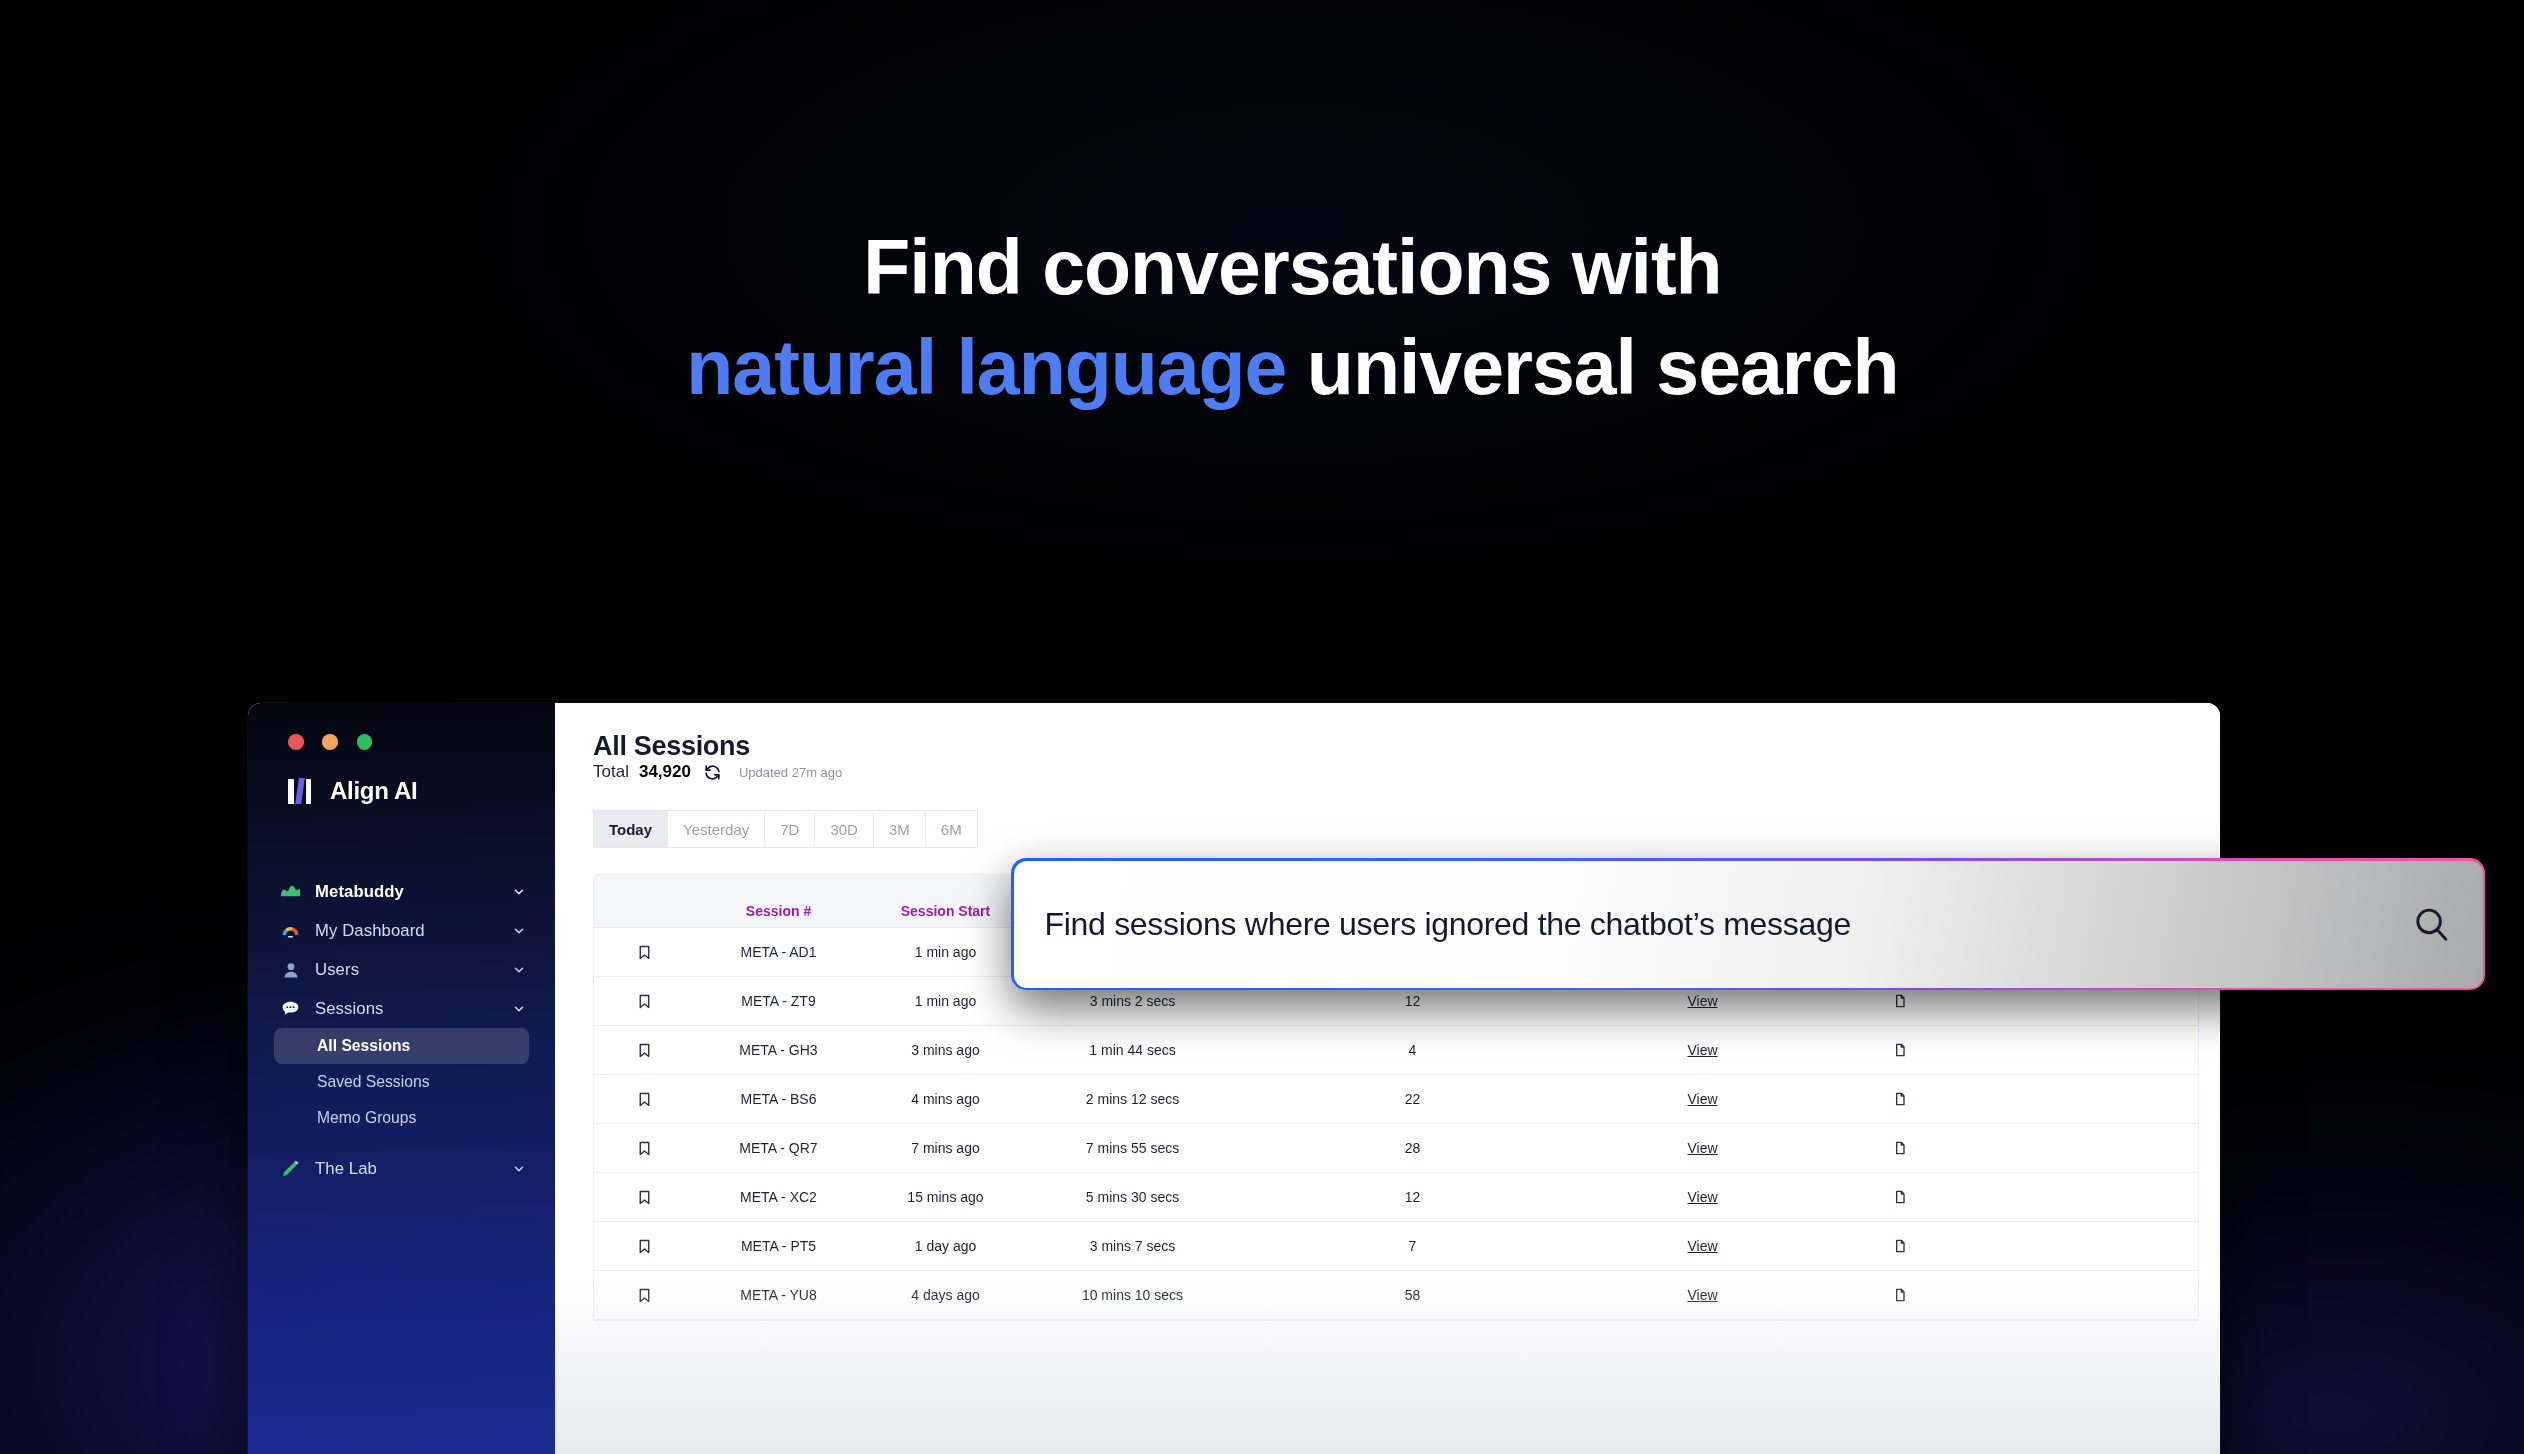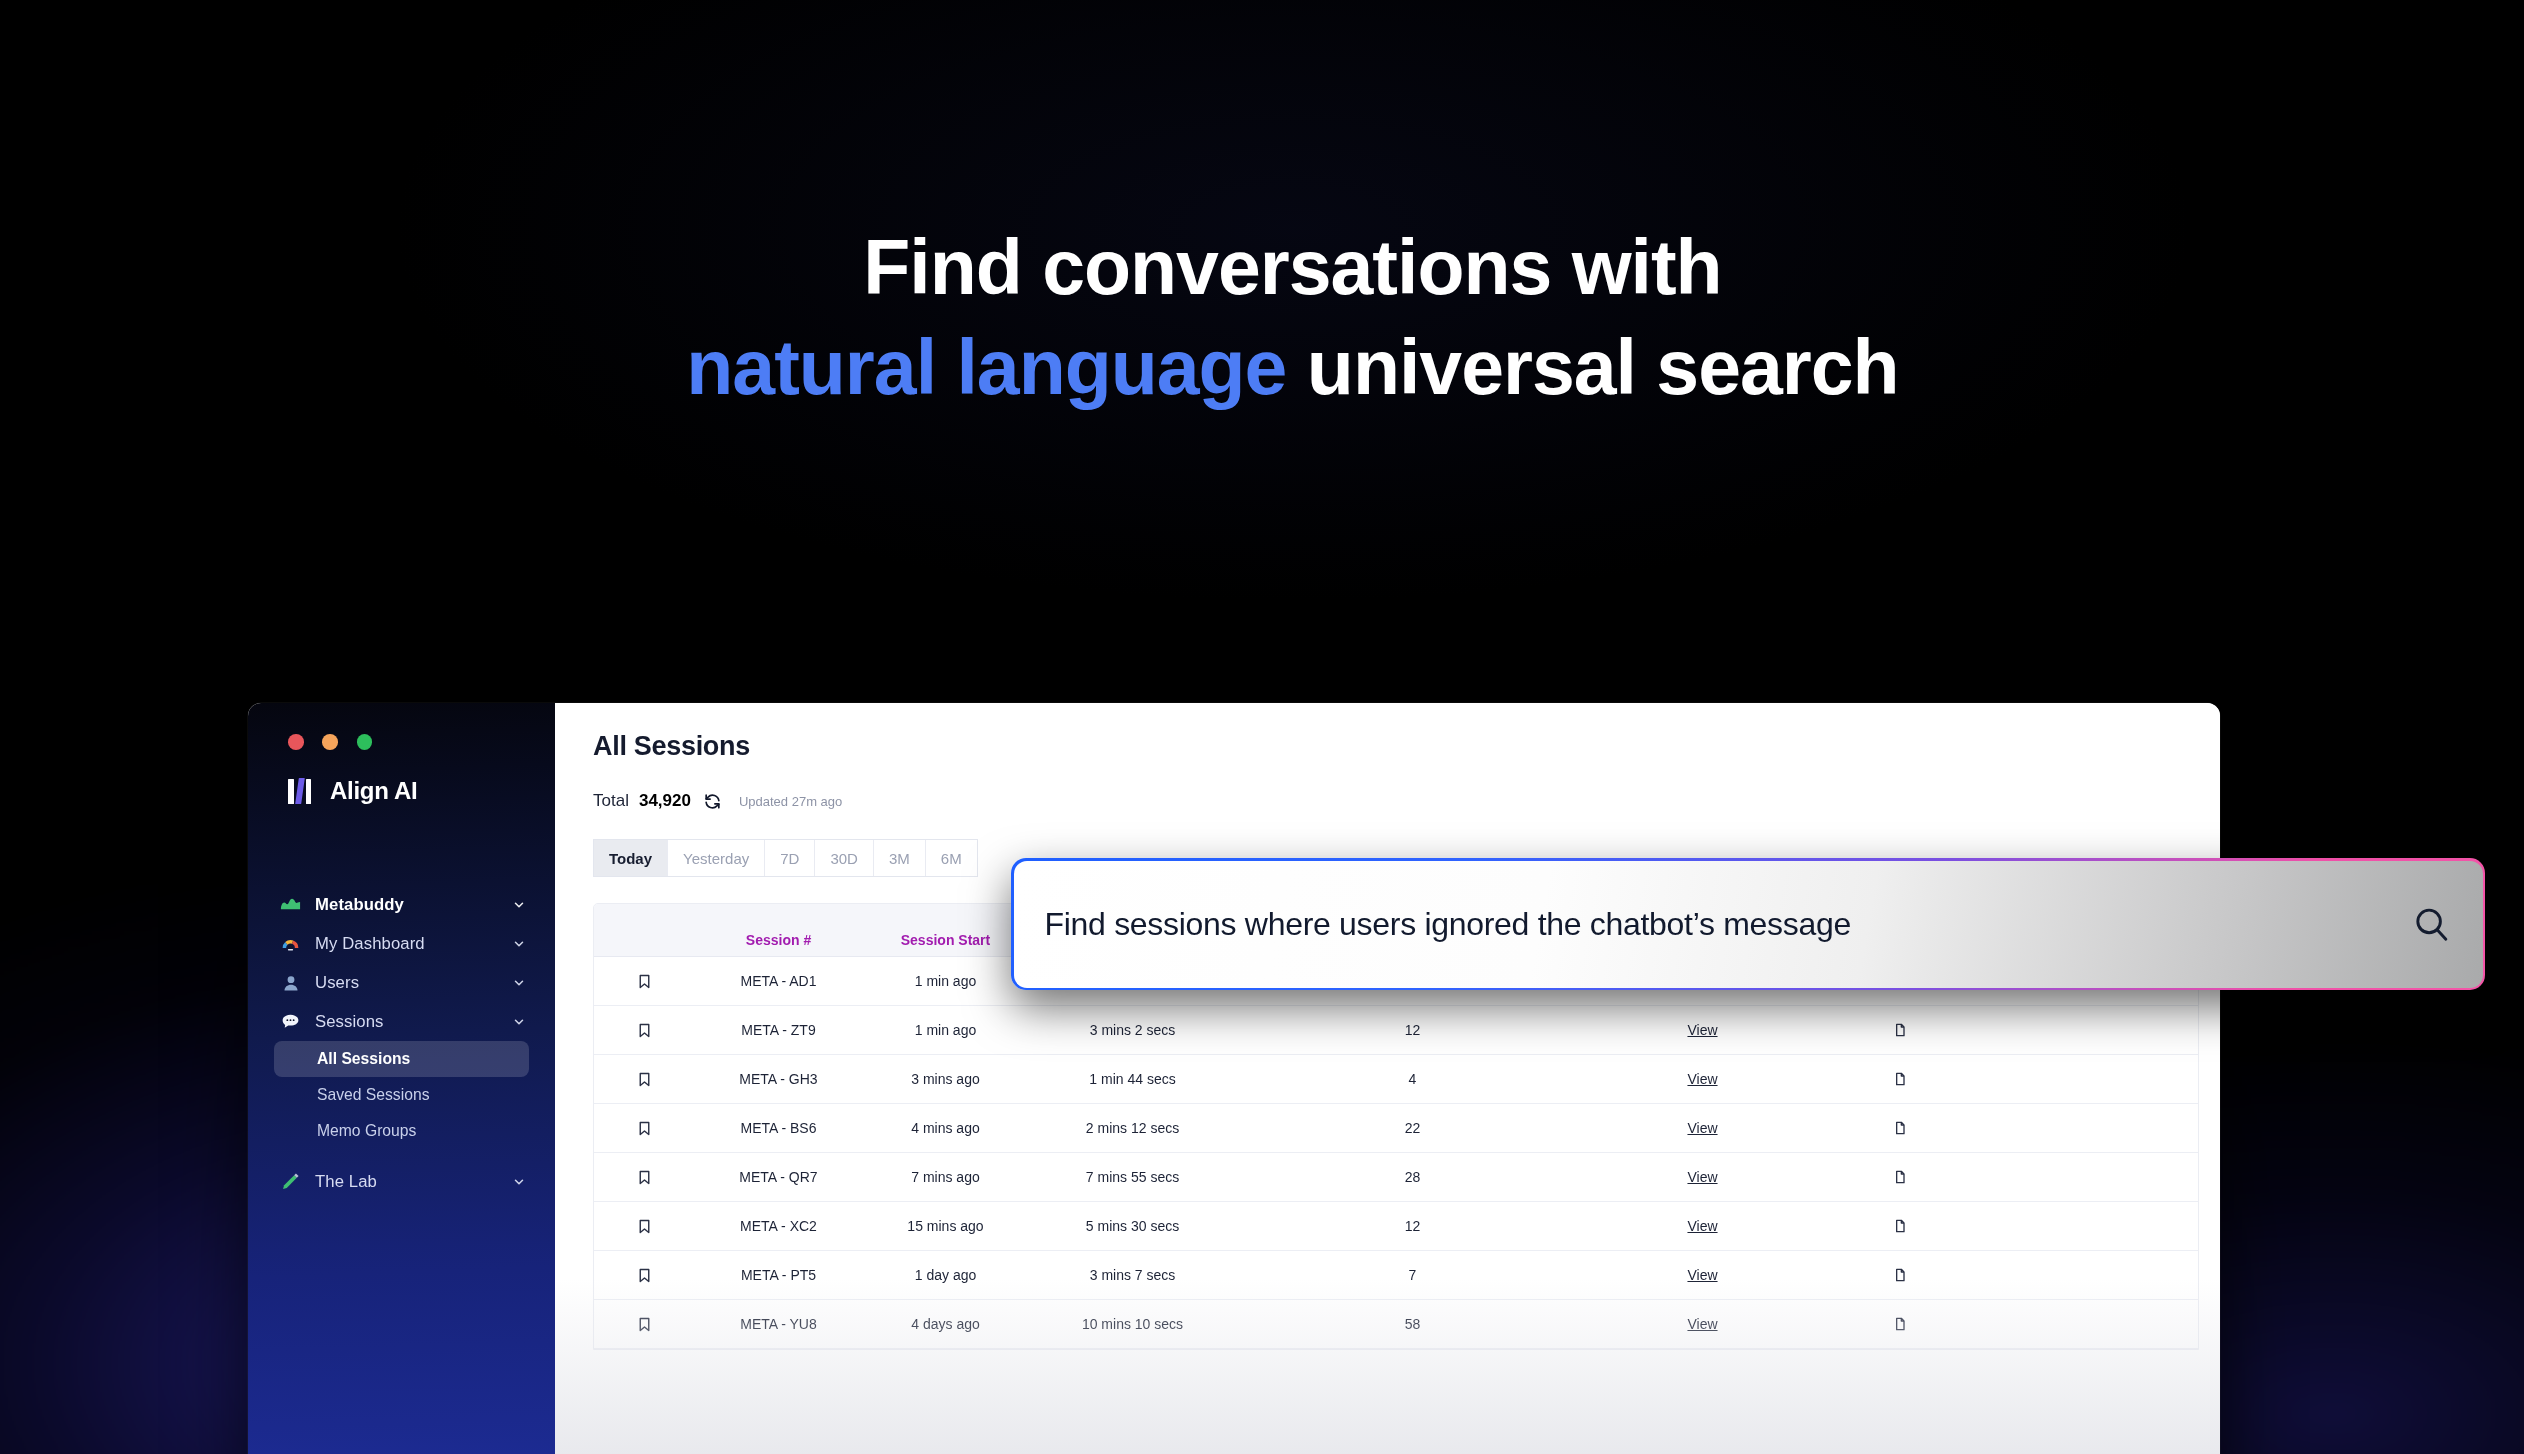--- a/index.html
+++ b/index.html
@@ -45,38 +45,38 @@
   .dot.r { background:#e8565b; } .dot.y { background:#f5a45b; } .dot.g { background:#2dbe5c; }
 
   .brand { position:absolute; left:40px; top:74px; display:flex; align-items:center; gap:13px; }
   .brand-mark { width:29px; height:26px; position:relative; }
   .bm-bar { position:absolute; bottom:0; width:5.6px; background:#ffffff; border-radius:0.5px; }
   .bm-b1 { left:0;  height:25px; }
   .bm-b2 { left:8.6px; height:26px; background:#6d5ce7; transform:skewX(-8deg); }
   .bm-b3 { left:17.7px; height:25px; }
   .brand-name { color:#fff; font-size:24px; font-weight:700; letter-spacing:-0.3px; }
 
-  .nav { position:absolute; left:0; right:0; top:182px; }
+  .nav { position:absolute; left:0; right:0; top:169px; }
   .nav-row { display:flex; align-items:center; height:39px; padding:0 29px 0 31px; gap:13px; cursor:pointer; }
   .nav-ico { width:23px; flex:0 0 23px; height:23px; display:flex; align-items:center; justify-content:center; }
   .nav-label { flex:1; color:#d7dcf2; font-size:16.7px; letter-spacing:0.1px; white-space:nowrap; }
   .nav-row.strong .nav-label { color:#ffffff; font-weight:700; }
   .chev { width:14px; height:14px; flex:0 0 14px; opacity:.92; }
 
   .subnav { padding:0 26px; }
   .subitem { height:36px; display:flex; align-items:center; padding-left:43px; border-radius:8px;
     color:#c8d0ea; font-size:15.7px; cursor:pointer; }
   .subitem.active { background:rgba(255,255,255,.155); color:#ffffff; font-weight:700; }
 
   
   .main { flex:1; position:relative; background:#ffffff; overflow:hidden; }
   .main-inner { padding:28px 34px 0 38px; position:relative; height:100%; }
   .page-title { font-size:27px; font-weight:700; color:#151b2e; letter-spacing:-0.3px; }
 
-  .total-row { display:flex; align-items:center; gap:10px; margin-top:29px; }
+  .total-row { display:flex; align-items:center; gap:10px; }
   .total-lbl { font-size:17px; color:#1d2336; }
   .total-val { font-size:17px; font-weight:700; color:#000000; }
   .refresh-ico { width:19px; height:19px; margin-left:2px; cursor:pointer; }
   .updated { font-size:13px; color:#8d93a6; margin-left:7px; }
 
   .seg { display:inline-flex; margin-top:28px; border:0.5px solid #e3e6ee; border-radius:0; overflow:hidden;
     background:#ffffff; }
   .seg-item { padding:0 15px; height:36px; display:flex; align-items:center; font-size:15px;
     color:#9aa0b2; border-right:0.5px solid #e9ebf2; cursor:pointer; white-space:nowrap; }
   .seg-item:last-child { border-right:none; }

